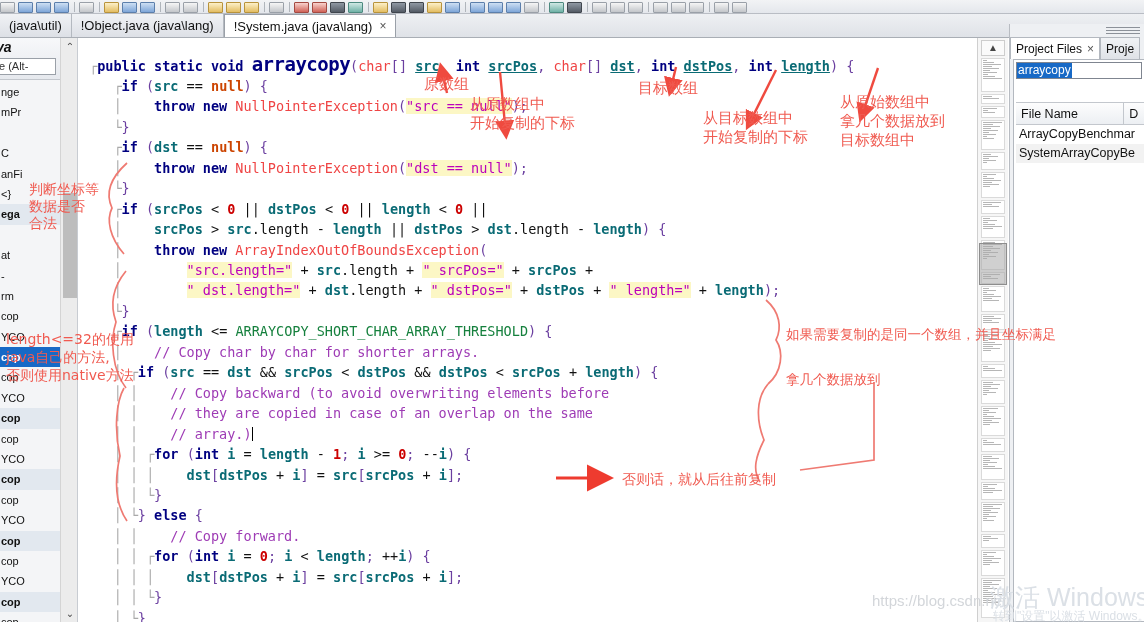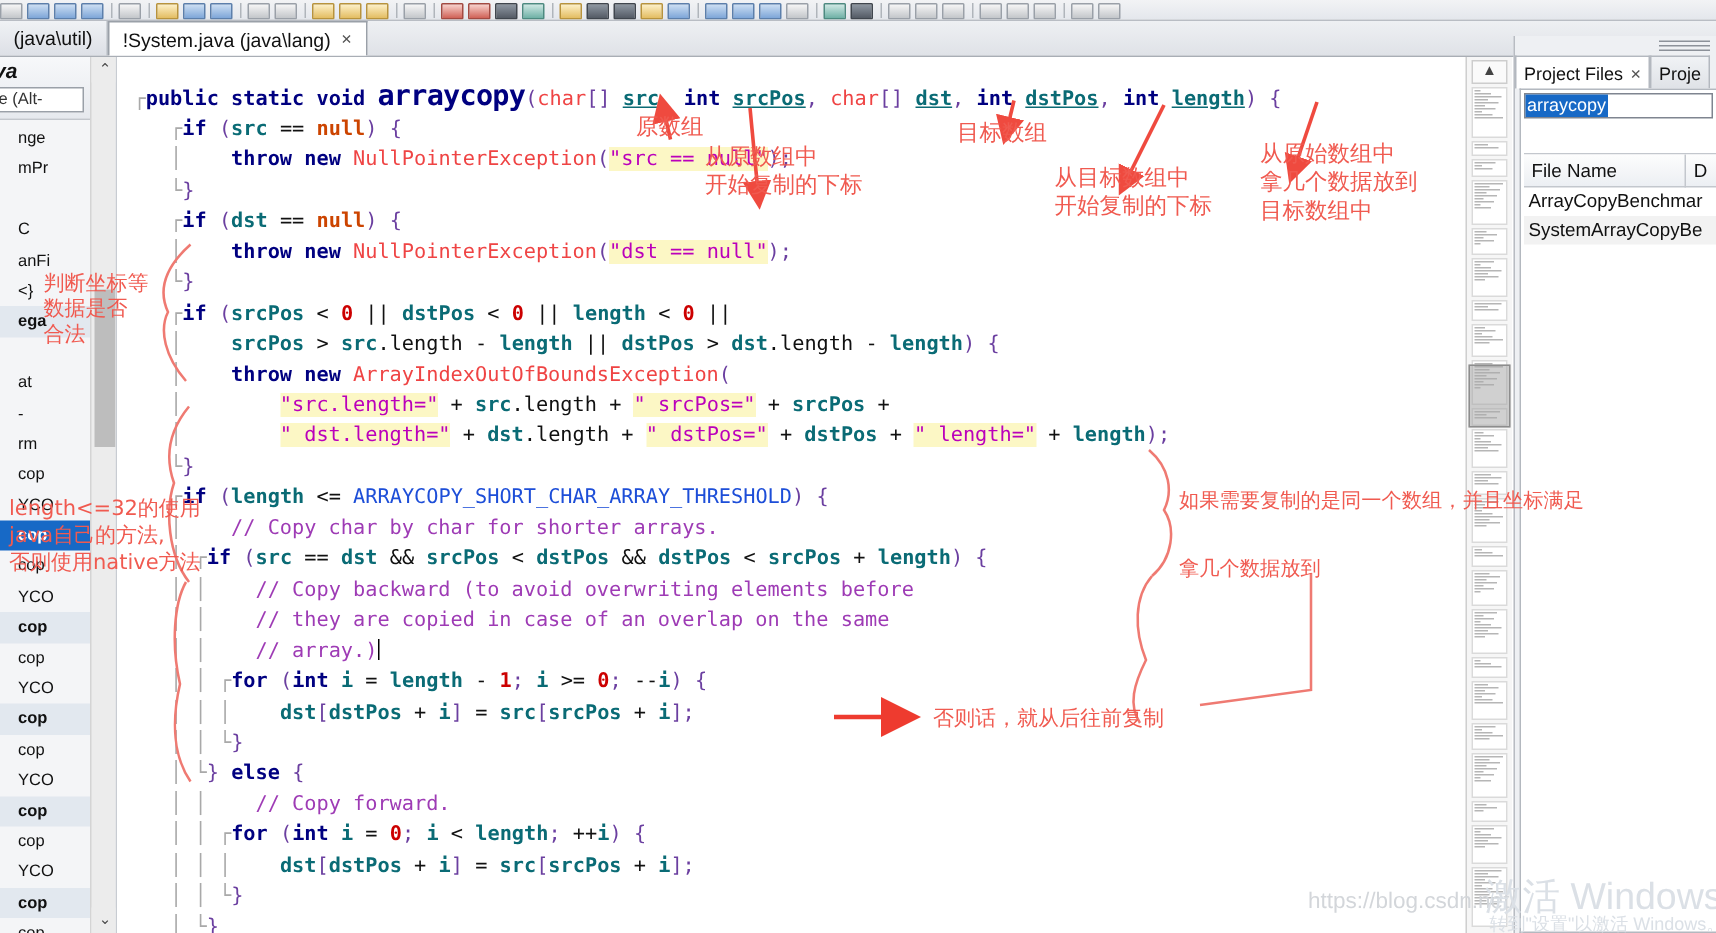--- a/index.html
+++ b/index.html
@@ -73,21 +73,21 @@
     position:absolute; left:-4px; top:20px; width:60px; height:17px;
     background:#fff; border:1px solid #9aa0a8;
     font-size:11px; color:#333; padding:1px 2px; overflow:hidden;
     white-space:nowrap;
   }
   #lp-list {
     position:absolute; left:0; top:44px; width:60px; bottom:0;
     font-size:11px; color:#111; overflow:hidden;
   }
   .lpi {
-    height:20.4px; line-height:20.4px; padding-left:12px;
+    height:20.4px; line-height:20.4px; padding-left:1px;
     white-space:nowrap; overflow:hidden;
   }
   .lpi.alt { background:#e2e8ef; font-weight:bold; }
   .lpi.sel { background:#1769c6; color:#fff; font-weight:bold; }
   #lp-scroll {
     position:absolute; left:60px; top:0; width:18px; height:584px;
     background:#ececec; border-left:1px solid #d4d4d4;
   }
   .lp-arrow {
     position:absolute; left:0; width:18px; height:17px;
@@ -114,21 +114,21 @@
     padding:2px 0 0 10px;
   }
   
   .kw   { color:#000080; font-weight:bold; }       
   .typ  { color:#ef4444; }                          
   .var  { color:#0a6b75; font-weight:bold; }
   .str  { color:#bb00bb; }
   .num  { color:#cc0000; font-weight:bold; }
   .nul  { color:#cc4400; font-weight:bold; }
   .cmt  { color:#9e3bb5; }
-  .cnst { color:#1d4ed8; }
+  .cnst { color:#15803d; }
   .fn   { color:#000080; font-weight:bold; font-size:19px; letter-spacing:-0.5px; }
   .pun  { color:#6b3fa0; }
   .plain{ color:#111; }
   .hl   { background:#fcf7c5; }
   .ul   { text-decoration:underline; }
   .fold { color:#a9a9a9; }
   .caret{ display:inline-block; width:1px; height:14px; background:#000;
           vertical-align:-2px; }
 
   
@@ -281,20 +281,23 @@
   <div class="tb-ico gray"></div>
   <div class="tb-ico gray"></div>
   <div class="tb-sep"></div>
   <div class="tb-ico gray"></div>
   <div class="tb-ico gray"></div>
 </div>
 
 <div id="tabbar">
   <div class="tab">
     <span>(java\util)</span>
+  </div>
+  <div class="tab">
+    <span>!Object.java (java\lang)</span>
   </div>
   <div class="tab active">
     <span>!System.java (java\lang)</span>
     <span class="tclose">×</span>
   </div>
 </div>
 
 <div id="left-panel">
   <div id="lp-head">
     <div id="lp-title">va</div>

